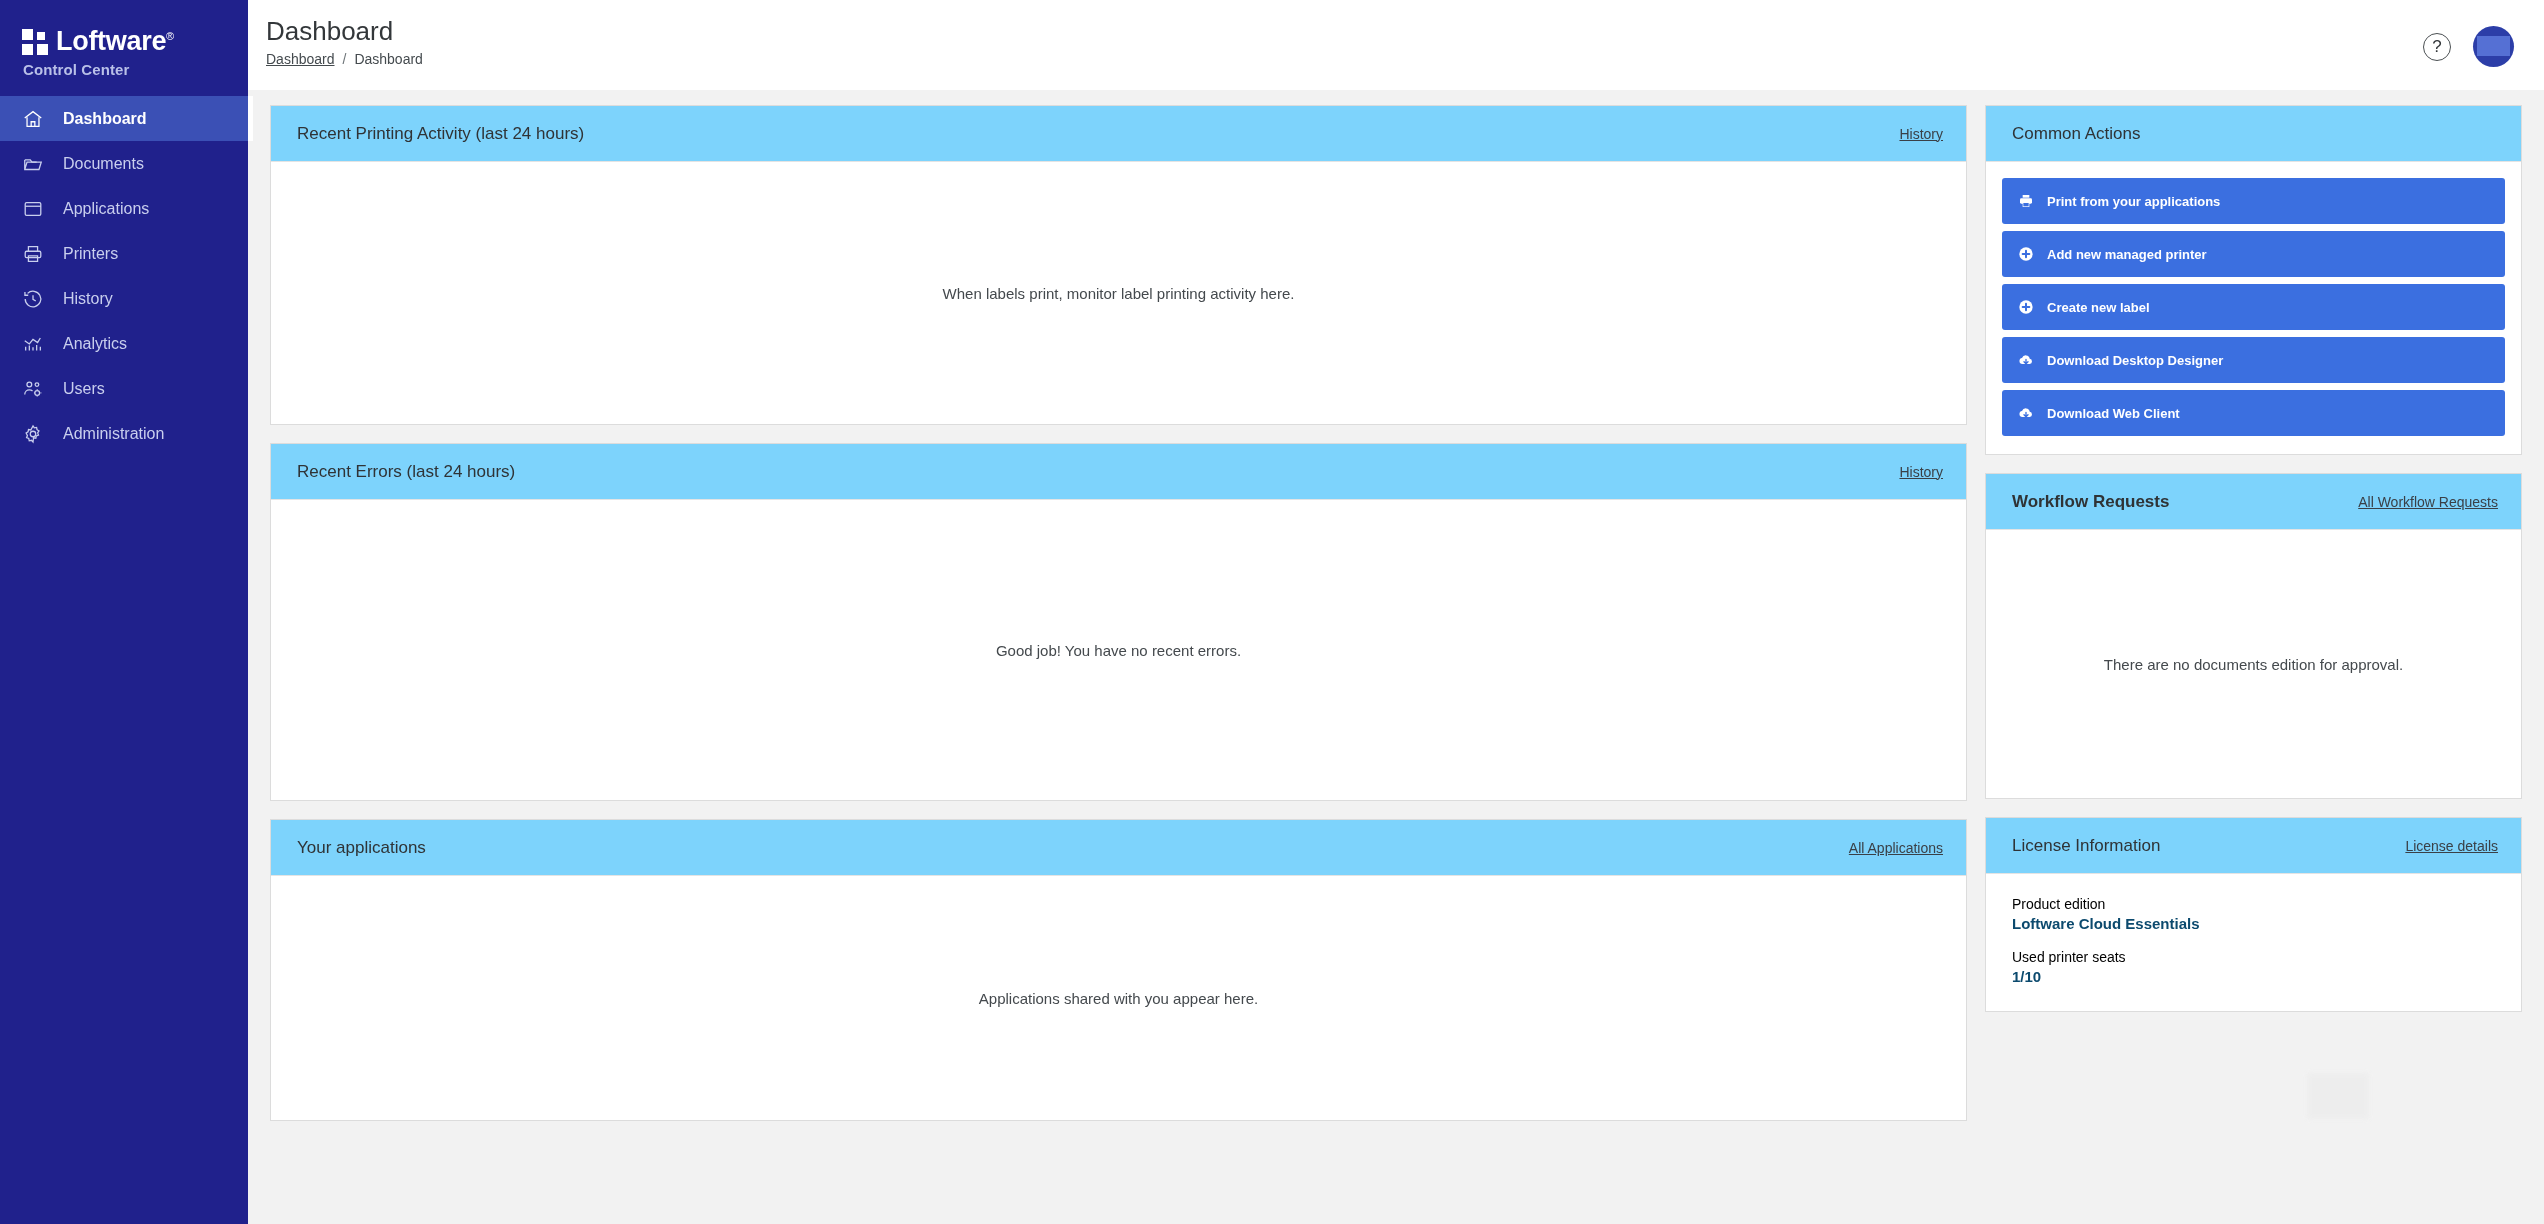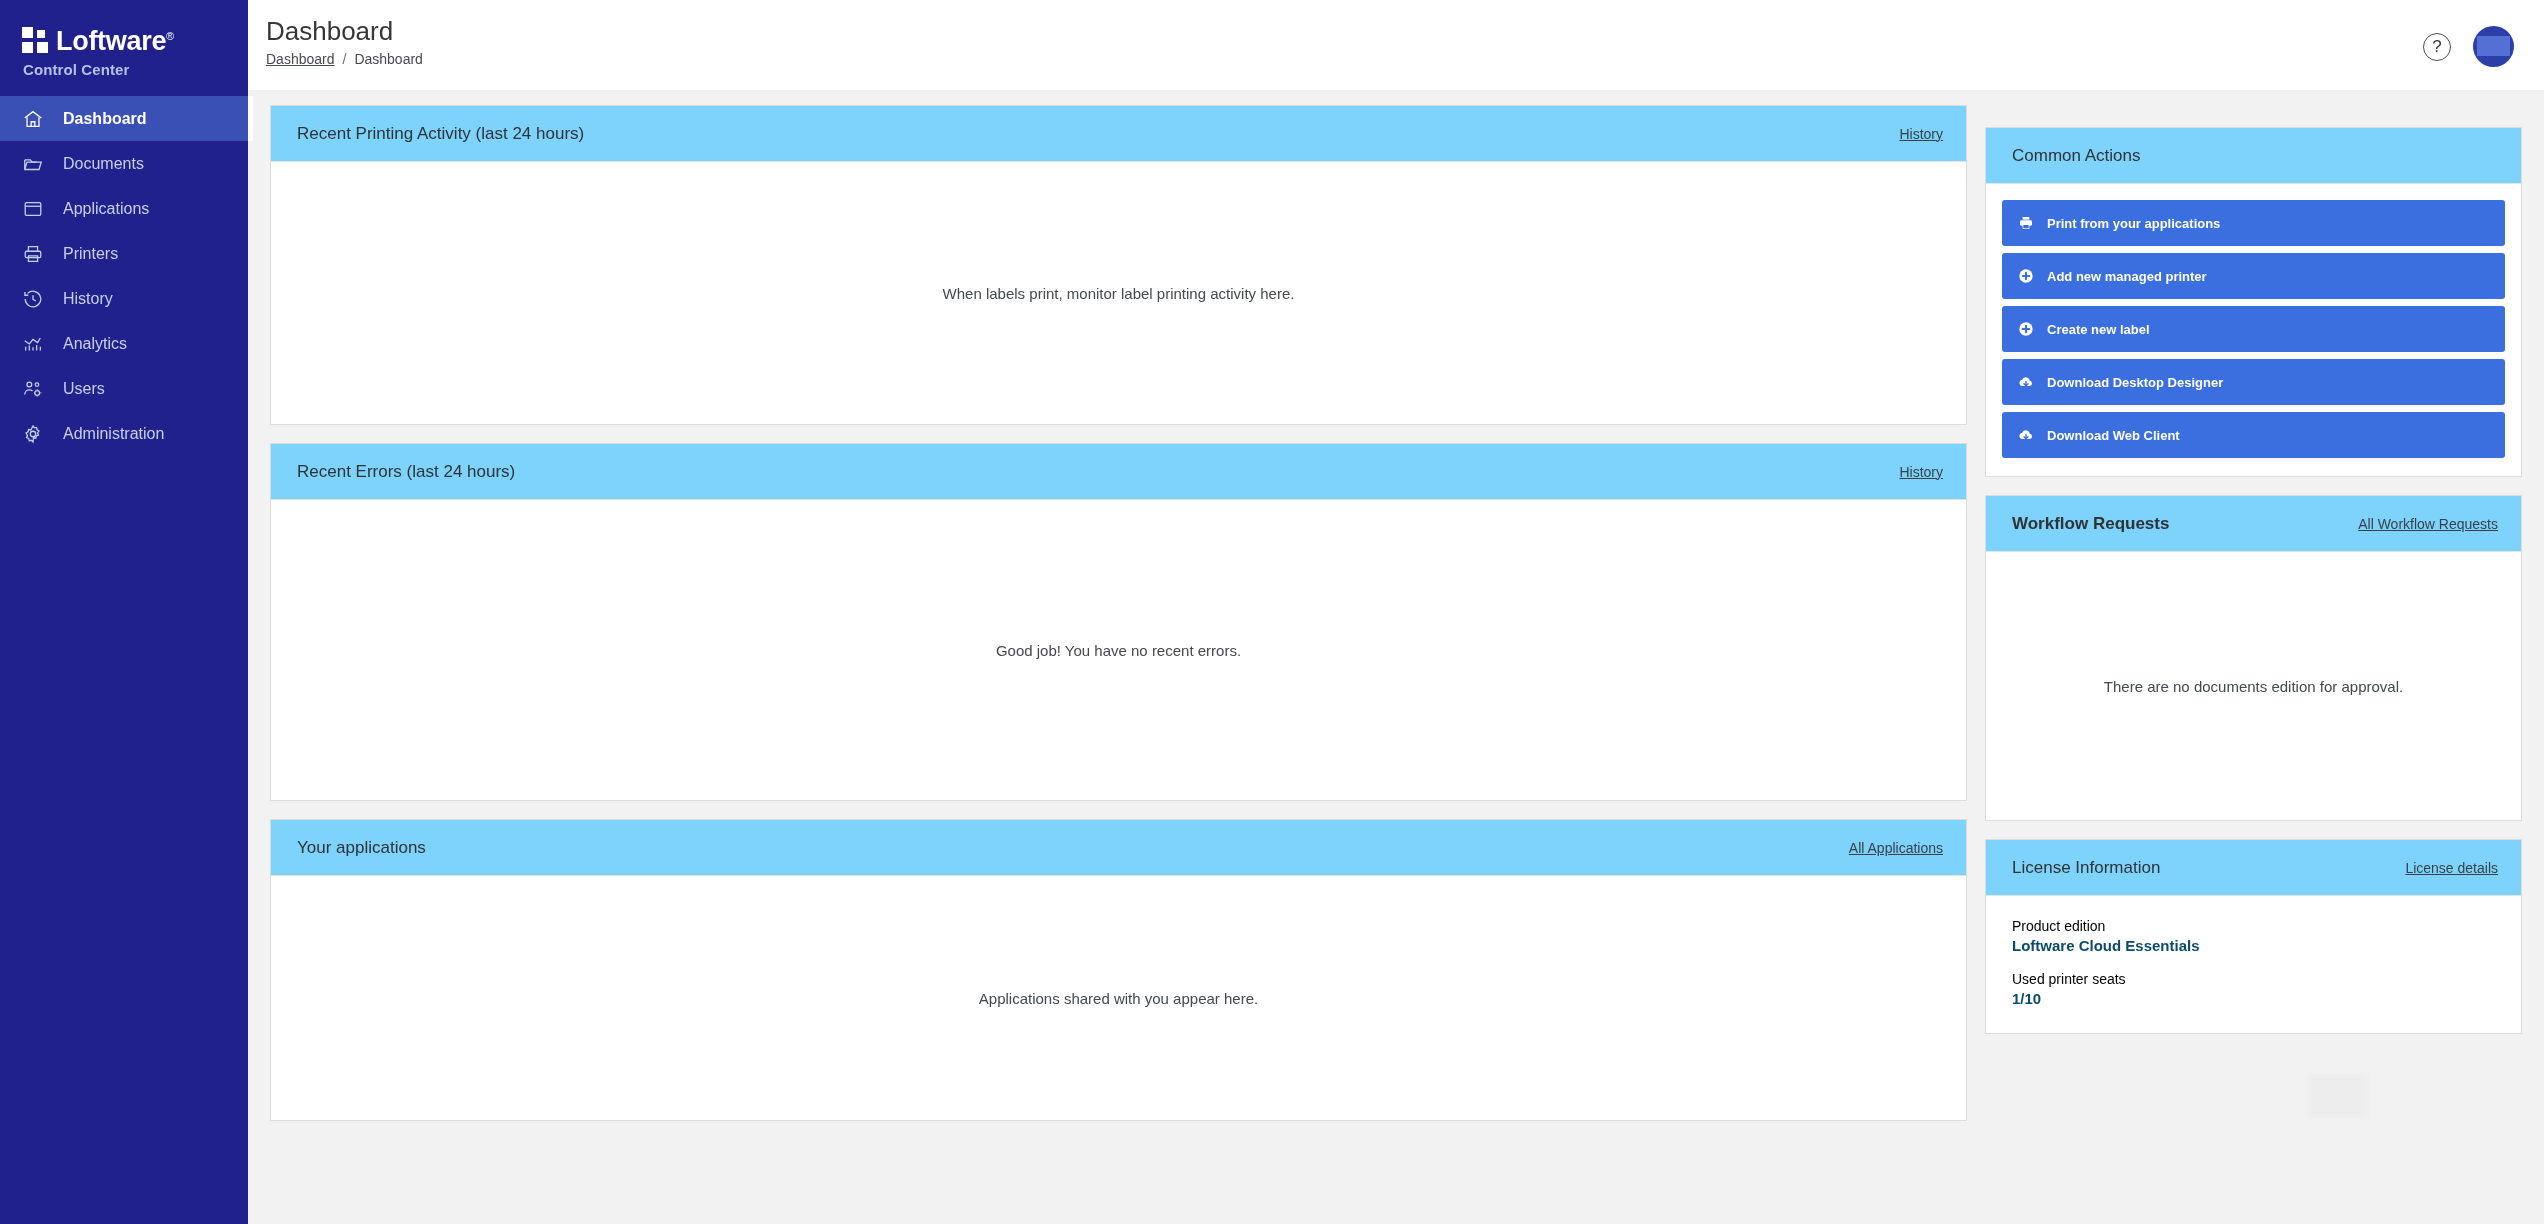--- a/index.html
+++ b/index.html
@@ -20,21 +20,21 @@
     background: #20218c;
     display: flex;
     flex-direction: column;
     position: relative;
     z-index: 5;
   }
   .brand {
     height: 90px;
     padding: 22px 0 0 22px;
   }
-  .brand-row { display: flex; align-items: center; gap: 8px; }
+  .brand-row { display: flex; align-items: flex-end; gap: 8px; }
   .logo-mark {
     width: 26px; height: 26px;
     position: relative;
     margin-top: 2px;
   }
   .logo-mark i {
     position: absolute; display: block; background: #ffffff;
   }
   .logo-mark i.a { left: 0;  top: 0;   width: 11px; height: 11px; }
   .logo-mark i.b { left: 15px; top: 3px; width: 8px;  height: 8px; }
@@ -123,21 +123,21 @@
 
   
   .content {
     flex: 1 1 auto;
     display: flex;
     gap: 18px;
     padding: 15px 22px 0 22px;
     min-height: 0;
   }
   .col-main { flex: 1 1 auto; display: flex; flex-direction: column; gap: 18px; min-width: 0; }
-  .col-side { flex: 0 0 537px; width: 537px; display: flex; flex-direction: column; gap: 18px; margin-top: 22px; }
+  .col-side { flex: 0 0 537px; width: 537px; display: flex; flex-direction: column; gap: 18px; }
 
   .card {
     background: #ffffff;
     border: 1px solid #dcdcdc;
     display: flex; flex-direction: column;
   }
   .card-head {
     height: 56px;
     flex: 0 0 56px;
     border-bottom: 1px solid #e4e4e4;

